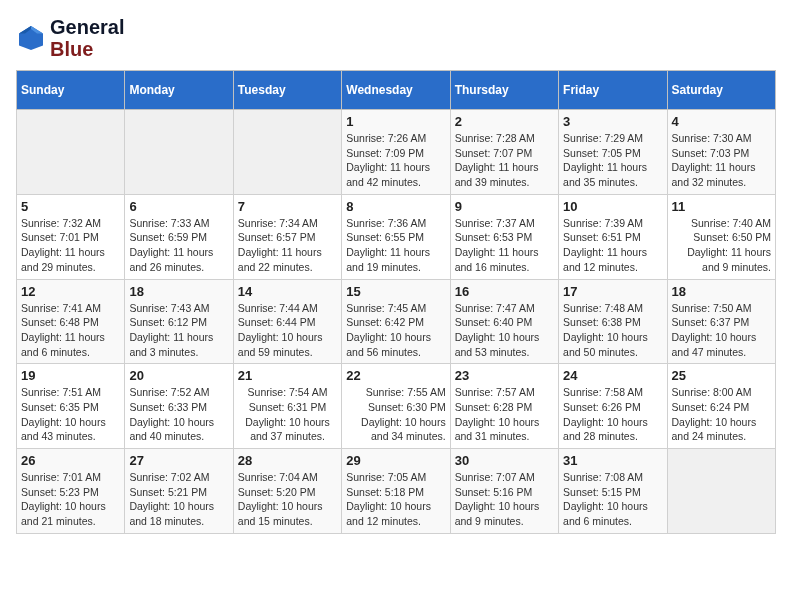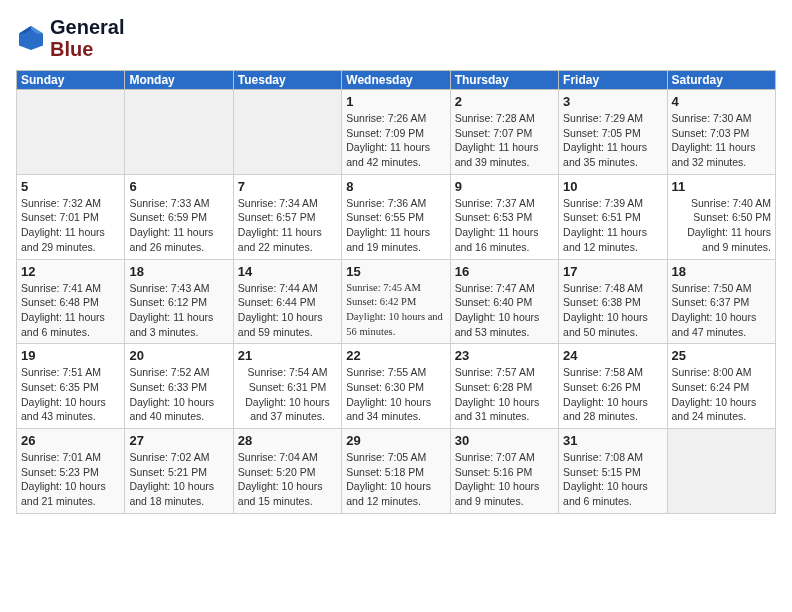--- a/index.html
+++ b/index.html
@@ -38,21 +38,21 @@
       color: #444;
     }
     table {
       width: 100%;
       border-collapse: collapse;
       font-size: 11px;
     }
     thead tr th {
       background-color: #2a6dc9;
       color: #fff;
-      padding: 2px 4px;
+      padding: 12px 4px;
       text-align: left;
       font-weight: bold;
       font-size: 12px;
       border: 1px solid #c0c0c0;
     }
     tbody tr td {
       border: 1px solid #d0d0d0;
       vertical-align: top;
       padding: 4px;
       width: 108px;
@@ -198,21 +198,21 @@
 Daylight: 11 hours and 3 minutes.</div>
         </td>
         <td>
           <div class="day-num">14</div>
           <div class="day-info" style="white-space: pre-wrap;">Sunrise: 7:44 AM
 Sunset: 6:44 PM
 Daylight: 10 hours and 59 minutes.</div>
         </td>
         <td>
           <div class="day-num">15</div>
-          <div class="day-info" style="white-space: pre-wrap; font-family: Liberation Serif, serif;">Sunrise: 7:45 AM
+          <div class="day-info" style="white-space: pre-wrap;">Sunrise: 7:45 AM
 Sunset: 6:42 PM
 Daylight: 10 hours and 56 minutes.</div>
         </td>
         <td>
           <div class="day-num">16</div>
           <div class="day-info" style="white-space: pre-wrap;">Sunrise: 7:47 AM
 Sunset: 6:40 PM
 Daylight: 10 hours and 53 minutes.</div>
         </td>
         <td>
@@ -242,21 +242,21 @@
 Daylight: 10 hours and 40 minutes.</div>
         </td>
         <td>
           <div class="day-num">21</div>
           <div class="day-info" style="white-space: pre-wrap; text-align: center;">Sunrise: 7:54 AM
 Sunset: 6:31 PM
 Daylight: 10 hours and 37 minutes.</div>
         </td>
         <td>
           <div class="day-num">22</div>
-          <div class="day-info" style="white-space: pre-wrap;">Sunrise: 7:55 AM
+          <div class="day-info" style="white-space: pre-wrap; text-align: right;">Sunrise: 7:55 AM
 Sunset: 6:30 PM
 Daylight: 10 hours and 34 minutes.</div>
         </td>
         <td>
           <div class="day-num">23</div>
           <div class="day-info" style="white-space: pre-wrap;">Sunrise: 7:57 AM
 Sunset: 6:28 PM
 Daylight: 10 hours and 31 minutes.</div>
         </td>
         <td>

